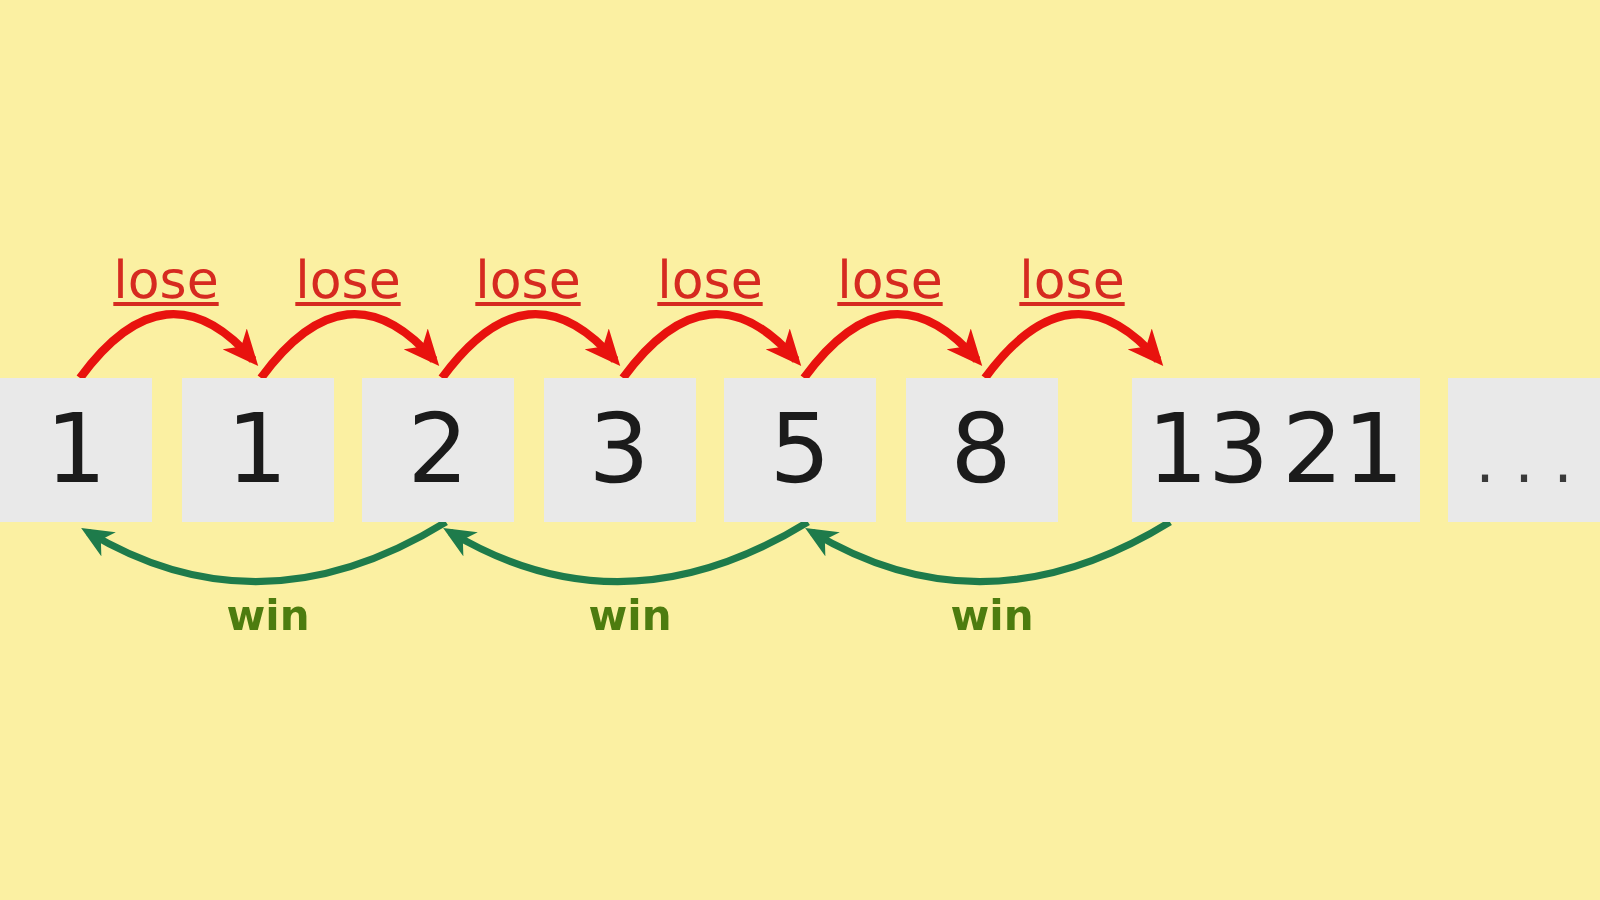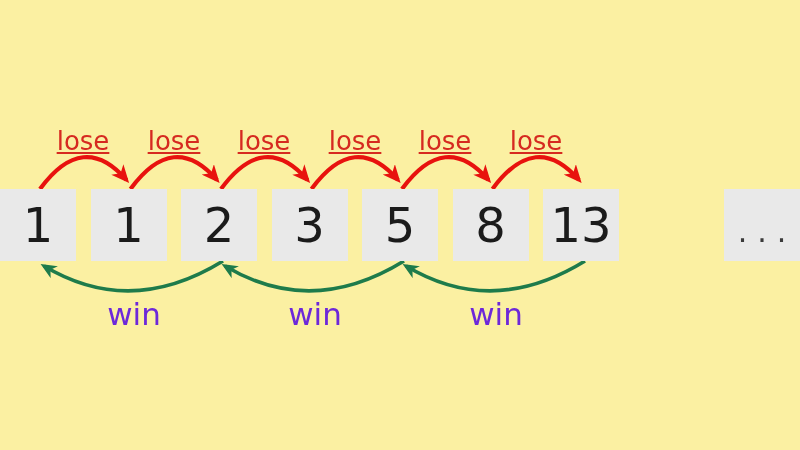--- a/index.html
+++ b/index.html
@@ -47,24 +47,25 @@
     font-size: 26px;
     line-height: 1.1;
     color: #d62a20;
     white-space: nowrap;
     text-decoration: underline;
   }
   .win-label {
     position: absolute;
     top: 297px;
     transform: translateX(-50%);
-    font-size: 31px;
+    font-size: 21px;
     line-height: 1.1;
-    color: #6d28d9;
+    color: #4d7c0f;
     white-space: nowrap;
+    font-weight: bold;
   }
 </style>
 </head>
 <body>
 
 <div class="stage">
 
   <svg class="arcs-layer" width="800" height="450" viewBox="0 0 800 450" xmlns="http://www.w3.org/2000/svg">
     <defs>
       <marker id="lose-arrowhead" markerUnits="userSpaceOnUse" markerWidth="18" markerHeight="16" refX="14" refY="8" orient="auto">
@@ -100,22 +101,25 @@
     </div>
   <div class="seq-box" style="left:271.5px">
       <span class="seq-number">3</span>
     </div>
   <div class="seq-box" style="left:362px">
       <span class="seq-number">5</span>
     </div>
   <div class="seq-box" style="left:452.5px">
       <span class="seq-number">8</span>
     </div>
-  <div class="seq-box" style="left:543px">
+  <div class="seq-box" style="left:566px">
       <span class="seq-number">13</span>
+    </div>
+  <div class="seq-box" style="left:633.5px">
+      <span class="seq-number">21</span>
     </div>
   <div class="seq-box" style="left:724px">
       <span class="seq-ellipsis">...</span>
     </div>
 
   <span class="lose-label" style="left:83px">lose</span>
   <span class="lose-label" style="left:174px">lose</span>
   <span class="lose-label" style="left:264px">lose</span>
   <span class="lose-label" style="left:355px">lose</span>
   <span class="lose-label" style="left:445px">lose</span>

